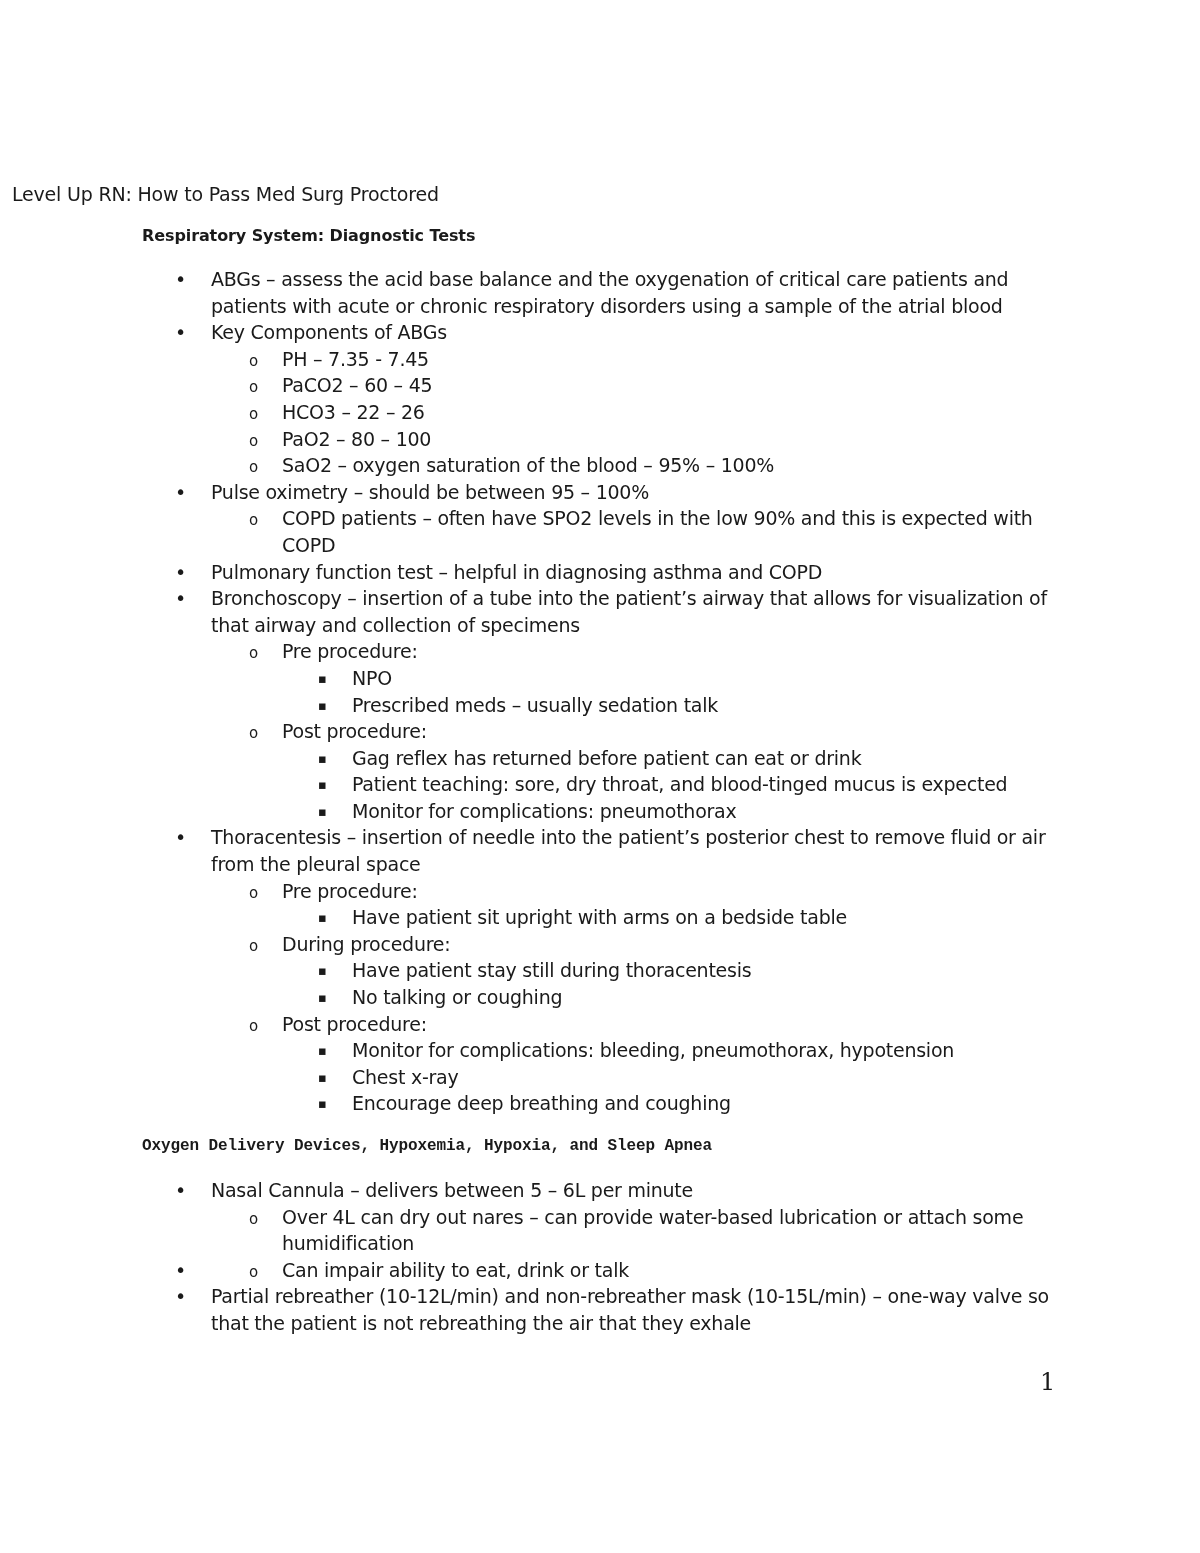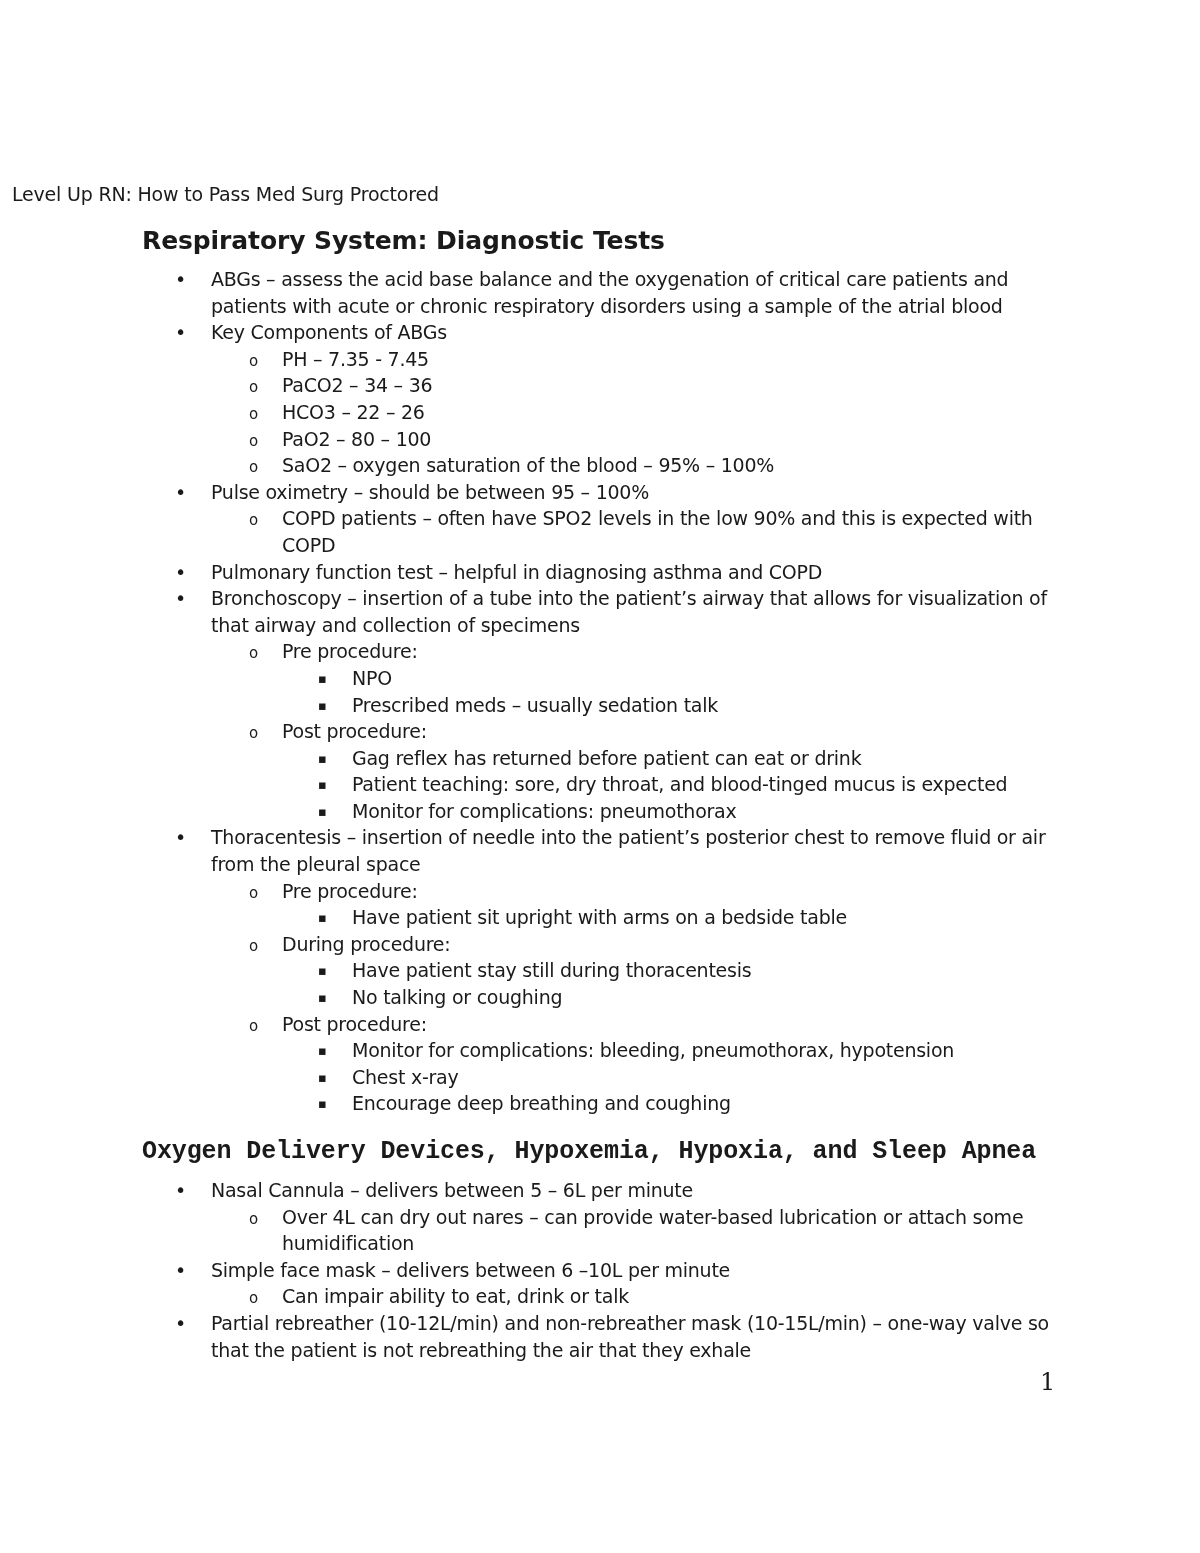--- a/index.html
+++ b/index.html
@@ -26,21 +26,21 @@
       top: 183px;
       left: 12px;
       width: 1200px;
       text-align: left;
       font-size: 19px;
       letter-spacing: -0.2px;
     }
     .section-heading {
       position: absolute;
       left: 142px;
-      font-size: 25px;
+      font-size: 16px;
       font-weight: bold;
       letter-spacing: -0.1px;
     }
     .list {
       position: absolute;
       left: 0;
       width: 1200px;
       margin: 0;
       padding: 0;
       list-style: none;
@@ -73,21 +73,21 @@
 <body>
 
 <div class="page">
   <div class="doc-title">Level Up RN: How to Pass Med Surg Proctored</div>
 
   <div class="section-heading" style="top:226px;">Respiratory System: Diagnostic Tests</div>
   <ul class="list" style="top:266px;">
       <li class="item l1"><span class="marker">•</span><span>ABGs – assess the acid base balance and the oxygenation of critical care patients and patients with acute or chronic respiratory disorders using a sample of the atrial blood</span></li>
       <li class="item l1"><span class="marker">•</span><span>Key Components of ABGs</span></li>
       <li class="item l2"><span class="marker">o</span><span>PH – 7.35 - 7.45</span></li>
-      <li class="item l2"><span class="marker">o</span><span>PaCO2 – 34 – 36</span></li>
+      <li class="item l2"><span class="marker">o</span><span>PaCO2 – 60 – 45</span></li>
       <li class="item l2"><span class="marker">o</span><span>HCO3 – 22 – 26</span></li>
       <li class="item l2"><span class="marker">o</span><span>PaO2 – 80 – 100</span></li>
       <li class="item l2"><span class="marker">o</span><span>SaO2 – oxygen saturation of the blood – 95% – 100%</span></li>
       <li class="item l1"><span class="marker">•</span><span>Pulse oximetry – should be between 95 – 100%</span></li>
       <li class="item l2"><span class="marker">o</span><span>COPD patients – often have SPO2 levels in the low 90% and this is expected with COPD</span></li>
       <li class="item l1"><span class="marker">•</span><span>Pulmonary function test – helpful in diagnosing asthma and COPD</span></li>
       <li class="item l1"><span class="marker">•</span><span>Bronchoscopy – insertion of a tube into the patient’s airway that allows for visualization of that airway and collection of specimens</span></li>
       <li class="item l2"><span class="marker">o</span><span>Pre procedure:</span></li>
       <li class="item l3"><span class="marker">▪</span><span>NPO</span></li>
       <li class="item l3"><span class="marker">▪</span><span>Prescribed meds – usually sedation talk</span></li>
@@ -104,19 +104,19 @@
       <li class="item l2"><span class="marker">o</span><span>Post procedure:</span></li>
       <li class="item l3"><span class="marker">▪</span><span>Monitor for complications: bleeding, pneumothorax, hypotension</span></li>
       <li class="item l3"><span class="marker">▪</span><span>Chest x-ray</span></li>
       <li class="item l3"><span class="marker">▪</span><span>Encourage deep breathing and coughing</span></li>
     </ul>
 
   <div class="section-heading" style="top:1137px;font-family:Liberation Mono, monospace;">Oxygen Delivery Devices, Hypoxemia, Hypoxia, and Sleep Apnea</div>
   <ul class="list" style="top:1177px;">
       <li class="item l1"><span class="marker">•</span><span>Nasal Cannula – delivers between 5 – 6L per minute</span></li>
       <li class="item l2"><span class="marker">o</span><span>Over 4L can dry out nares – can provide water-based lubrication or attach some humidification</span></li>
-      <li class="item l1"><span class="marker">•</span><span>Simple face mask – delivers between 6 –10L per minute</span></li>
+      <li class="item l1"><span class="marker">•</span></li>
       <li class="item l2"><span class="marker">o</span><span>Can impair ability to eat, drink or talk</span></li>
       <li class="item l1"><span class="marker">•</span><span>Partial rebreather (10-12L/min) and non-rebreather mask (10-15L/min) – one-way valve so that the patient is not rebreathing the air that they exhale</span></li>
     </ul>
 
   <div class="page-number">1</div>
 </div>
 
 </body></html>

